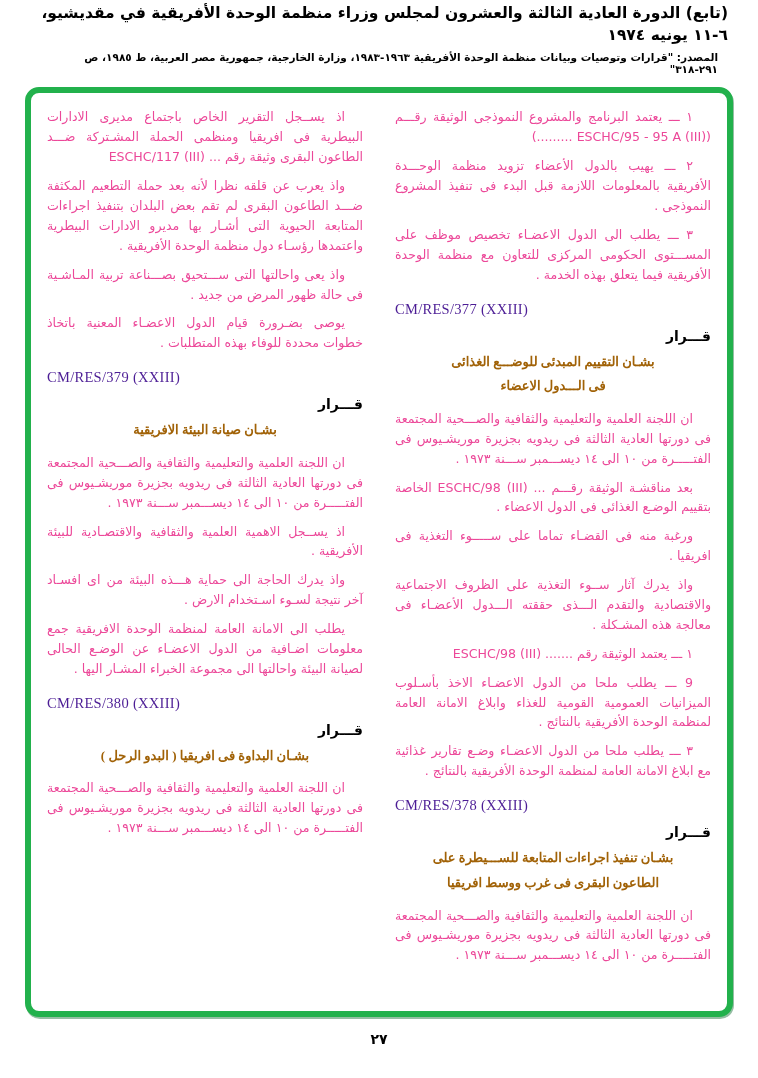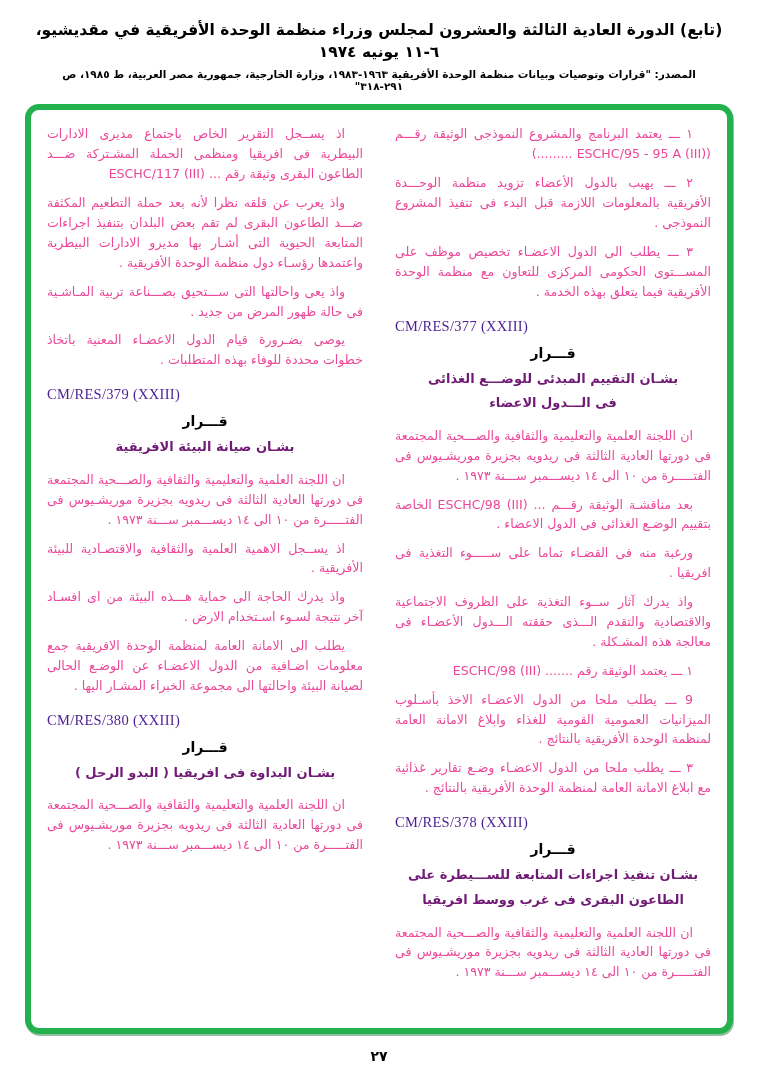--- a/index.html
+++ b/index.html
@@ -5,21 +5,21 @@
   html,body{margin:0;padding:0;}
   body{
     width:758px;height:1078px;
     background:#ffffff;
     font-family:"DejaVu Sans",sans-serif;
     color:#111;
     overflow:hidden;
     position:relative;
   }
   
-  .hdr{ text-align:center; padding-top:20px; direction:rtl; }
+  .hdr{ text-align:right; padding-top:3px; direction:rtl; }
   .hdr-title{
     font-size:15.5px; font-weight:bold; color:#000;
     line-height:1.4; padding:0 30px;
   }
   .hdr-source{
     font-size:10.5px; font-weight:bold; color:#000;
     margin-top:5px; padding:0 40px;
   }
   
   .frame{
@@ -44,27 +44,27 @@
     color:#ec4899;
   }
   .docref{
     direction:ltr; text-align:left;
     font-family:"Liberation Serif","DejaVu Serif",serif;
     font-size:14.5px; letter-spacing:.3px;
     color:#4c1d95;
     margin:16px 0 8px 0;
   }
   .res-title{
-    text-align:center; font-weight:bold; font-size:14px;
+    text-align:right; font-weight:bold; font-size:14px;
     margin:10px 0 6px 0; color:#000;
   }
   .res-subtitle{
     text-align:center; font-weight:bold; font-size:13px;
     line-height:1.9; margin:0 0 10px 0;
-    white-space:pre-line; color:#701a75;
+    white-space:pre-line; color:#a16207;font-family:Liberation Serif, serif;
   }
   
   .ftr{
     text-align:center; margin-top:14px;
     font-size:14px; font-weight:bold; color:#000;
     direction:rtl;
   }
 </style>
 </head>
 <body>

